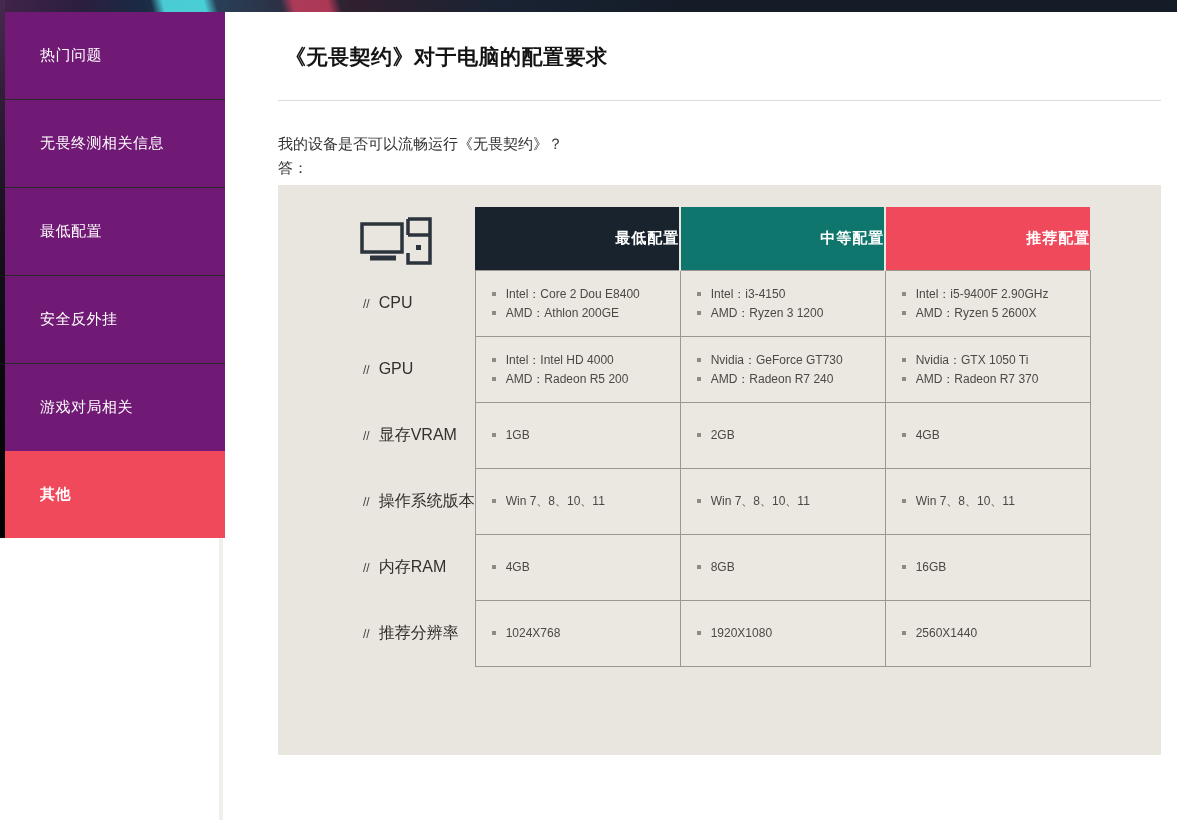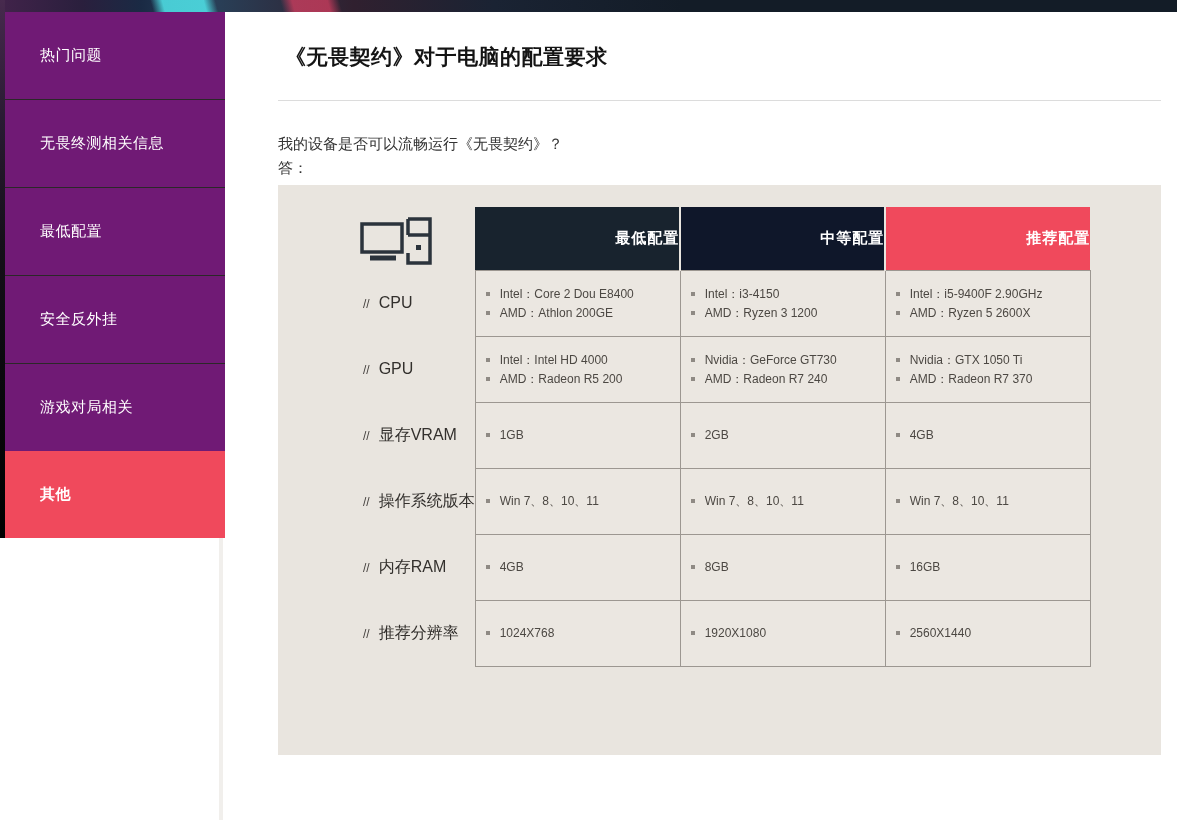--- a/index.html
+++ b/index.html
@@ -46,21 +46,21 @@
   col.c-label { width:194px; } col.c-val { width:205px; }
   thead tr { height:63px; }
   tbody tr { height:66px; }
   th.hdr { color:#fff; font-size:15px; font-weight:bold; text-align:right;
     padding-left:17px; letter-spacing:1px; }
   th.hdr + th.hdr { border-left:2px solid #e9e5df; }
   td.rowlabel { border:none; padding-left:85px; vertical-align:middle; white-space:nowrap; }
   td.rowlabel .slashes { color:#474340; font-size:12px; margin-right:9px; }
   td.rowlabel .lbl { color:#33302d; font-size:16px; font-weight:normal; }
   td.value { border:1px solid #9c9791; background:#ebe7e1; vertical-align:middle;
-    padding:8px 8px 8px 10px; }
+    padding:8px 8px 8px 16px; }
   ul.speclist { list-style:none; }
   ul.speclist li { display:flex; align-items:flex-start; margin:3px 0; }
   .sq { width:4px; height:4px; background:#8f8a84; margin:6px 10px 0 0; flex:none; }
   .spec-text { font-size:12px; color:#4c4843; line-height:16px; white-space:nowrap; }
 </style>
 </head>
 <body>
 
 <div class="page">
   <div class="top-art"></div>
@@ -111,21 +111,21 @@
         <colgroup>
           <col class="c-label">
             <col class="c-val">
             <col class="c-val">
             <col class="c-val">
         </colgroup>
         <thead>
             <tr id="hdr-row">
               <td class="rowlabel"></td>
               <th class="hdr" style="background: rgb(24, 35, 46);">最低配置</th>
-              <th class="hdr" style="background: #0f172a;">中等配置</th>
+              <th class="hdr" style="background: #0f766e;">中等配置</th>
               <th class="hdr" style="background: rgb(240, 73, 92);">推荐配置</th>
             </tr>
           </thead>
         <tbody id="body-rows">
             <tr>
               <td class="rowlabel"><span class="slashes">//</span><span class="lbl">CPU</span></td>
               <td class="value">
                 <ul class="speclist">
                   <li>
                     <span class="sq"></span>

